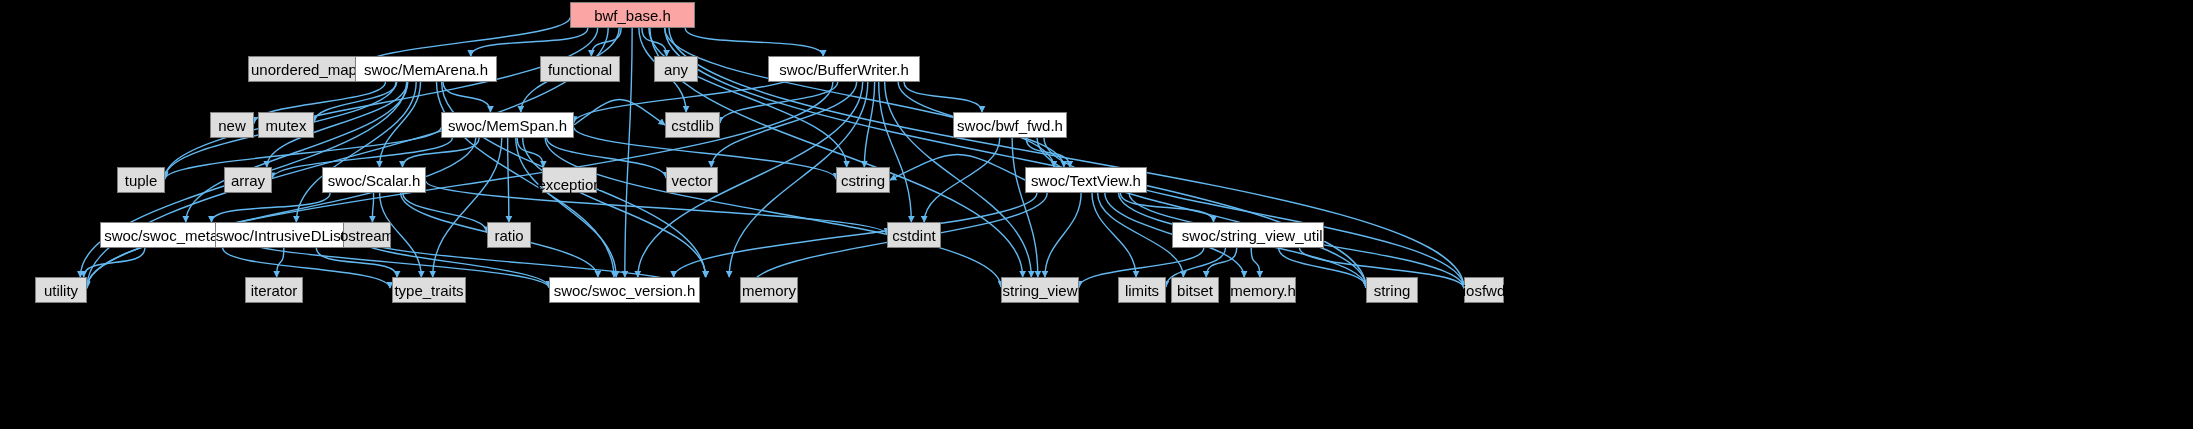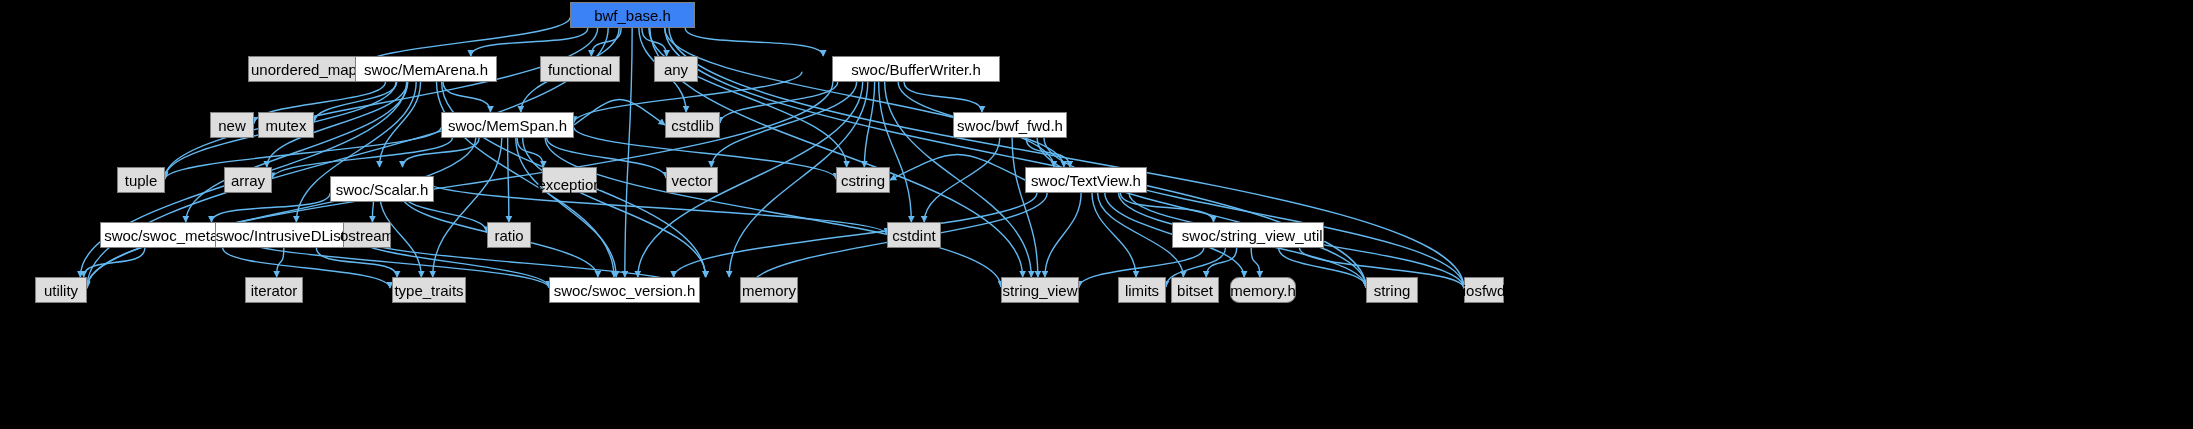--- a/index.html
+++ b/index.html
@@ -18,21 +18,21 @@
     border:1px solid #808080;
     background:#DDDDDD;
     color:#000000;
     font-size:15px;
     line-height:1;
     white-space:nowrap;
     height:26px;
     z-index:5;
   }
   .node.hdr{background:#FFFFFF;}
-  .node.root{background:#3b82f6;}
+  .node.root{background:#fca5a5;}
 </style>
 </head>
 <body>
 
 <div id="graph">
   <svg id="edges" xmlns="http://www.w3.org/2000/svg">
       <defs>
         <marker id="ah" viewBox="0 0 10 10" refX="9" refY="5" markerWidth="5" markerHeight="5" orient="auto-start-reverse">
           <path d="M0,0 L10,5 L0,10 z" fill="#63B8F0"></path>
         </marker>
@@ -131,21 +131,21 @@
       </div>
       <div class="node hdr" style="left: 355px; top: 56px; width: 142px;">
         <span>swoc/MemArena.h</span>
       </div>
       <div class="node" style="left: 540px; top: 56px; width: 80px;">
         <span>functional</span>
       </div>
       <div class="node" style="left: 654px; top: 56px; width: 44px;">
         <span>any</span>
       </div>
-      <div class="node hdr" style="left: 832px; top: 56px; width: 168px;">
+      <div class="node hdr" style="left: 768px; top: 56px; width: 152px;">
         <span>swoc/BufferWriter.h</span>
       </div>
       <div class="node" style="left: 210px; top: 112px; width: 44px;">
         <span>new</span>
       </div>
       <div class="node" style="left: 258px; top: 112px; width: 56px;">
         <span>mutex</span>
       </div>
       <div class="node hdr" style="left: 441px; top: 112px; width: 133px;">
         <span>swoc/MemSpan.h</span>
@@ -155,21 +155,21 @@
       </div>
       <div class="node hdr" style="left: 953px; top: 112px; width: 114px;">
         <span>swoc/bwf_fwd.h</span>
       </div>
       <div class="node" style="left: 117px; top: 167px; width: 48px;">
         <span>tuple</span>
       </div>
       <div class="node" style="left: 224px; top: 167px; width: 48px;">
         <span>array</span>
       </div>
-      <div class="node hdr" style="left: 322px; top: 176px; width: 104px; margin-left: 8px;">
+      <div class="node hdr" style="left: 322px; top: 167px; width: 104px;">
         <span>swoc/Scalar.h</span>
       </div>
       <div class="node" style="left: 542px; top: 167px; width: 55px; align-items: flex-end;">
         <span>exception</span>
       </div>
       <div class="node" style="left: 666px; top: 167px; width: 52px;">
         <span>vector</span>
       </div>
       <div class="node" style="left: 836px; top: 167px; width: 54px;">
         <span>cstring</span>
@@ -212,21 +212,21 @@
       </div>
       <div class="node" style="left: 1001px; top: 277px; width: 78px;">
         <span>string_view</span>
       </div>
       <div class="node" style="left: 1118px; top: 277px; width: 48px;">
         <span>limits</span>
       </div>
       <div class="node" style="left: 1171px; top: 277px; width: 48px;">
         <span>bitset</span>
       </div>
-      <div class="node" style="left: 1230px; top: 277px; width: 66px; border-radius: 9px;">
+      <div class="node" style="left: 1230px; top: 277px; width: 66px;">
         <span>memory.h</span>
       </div>
       <div class="node" style="left: 1366px; top: 277px; width: 52px;">
         <span>string</span>
       </div>
       <div class="node" style="left: 1464px; top: 277px; width: 40px;">
         <span>iosfwd</span>
       </div>
     </div>
 </div>

